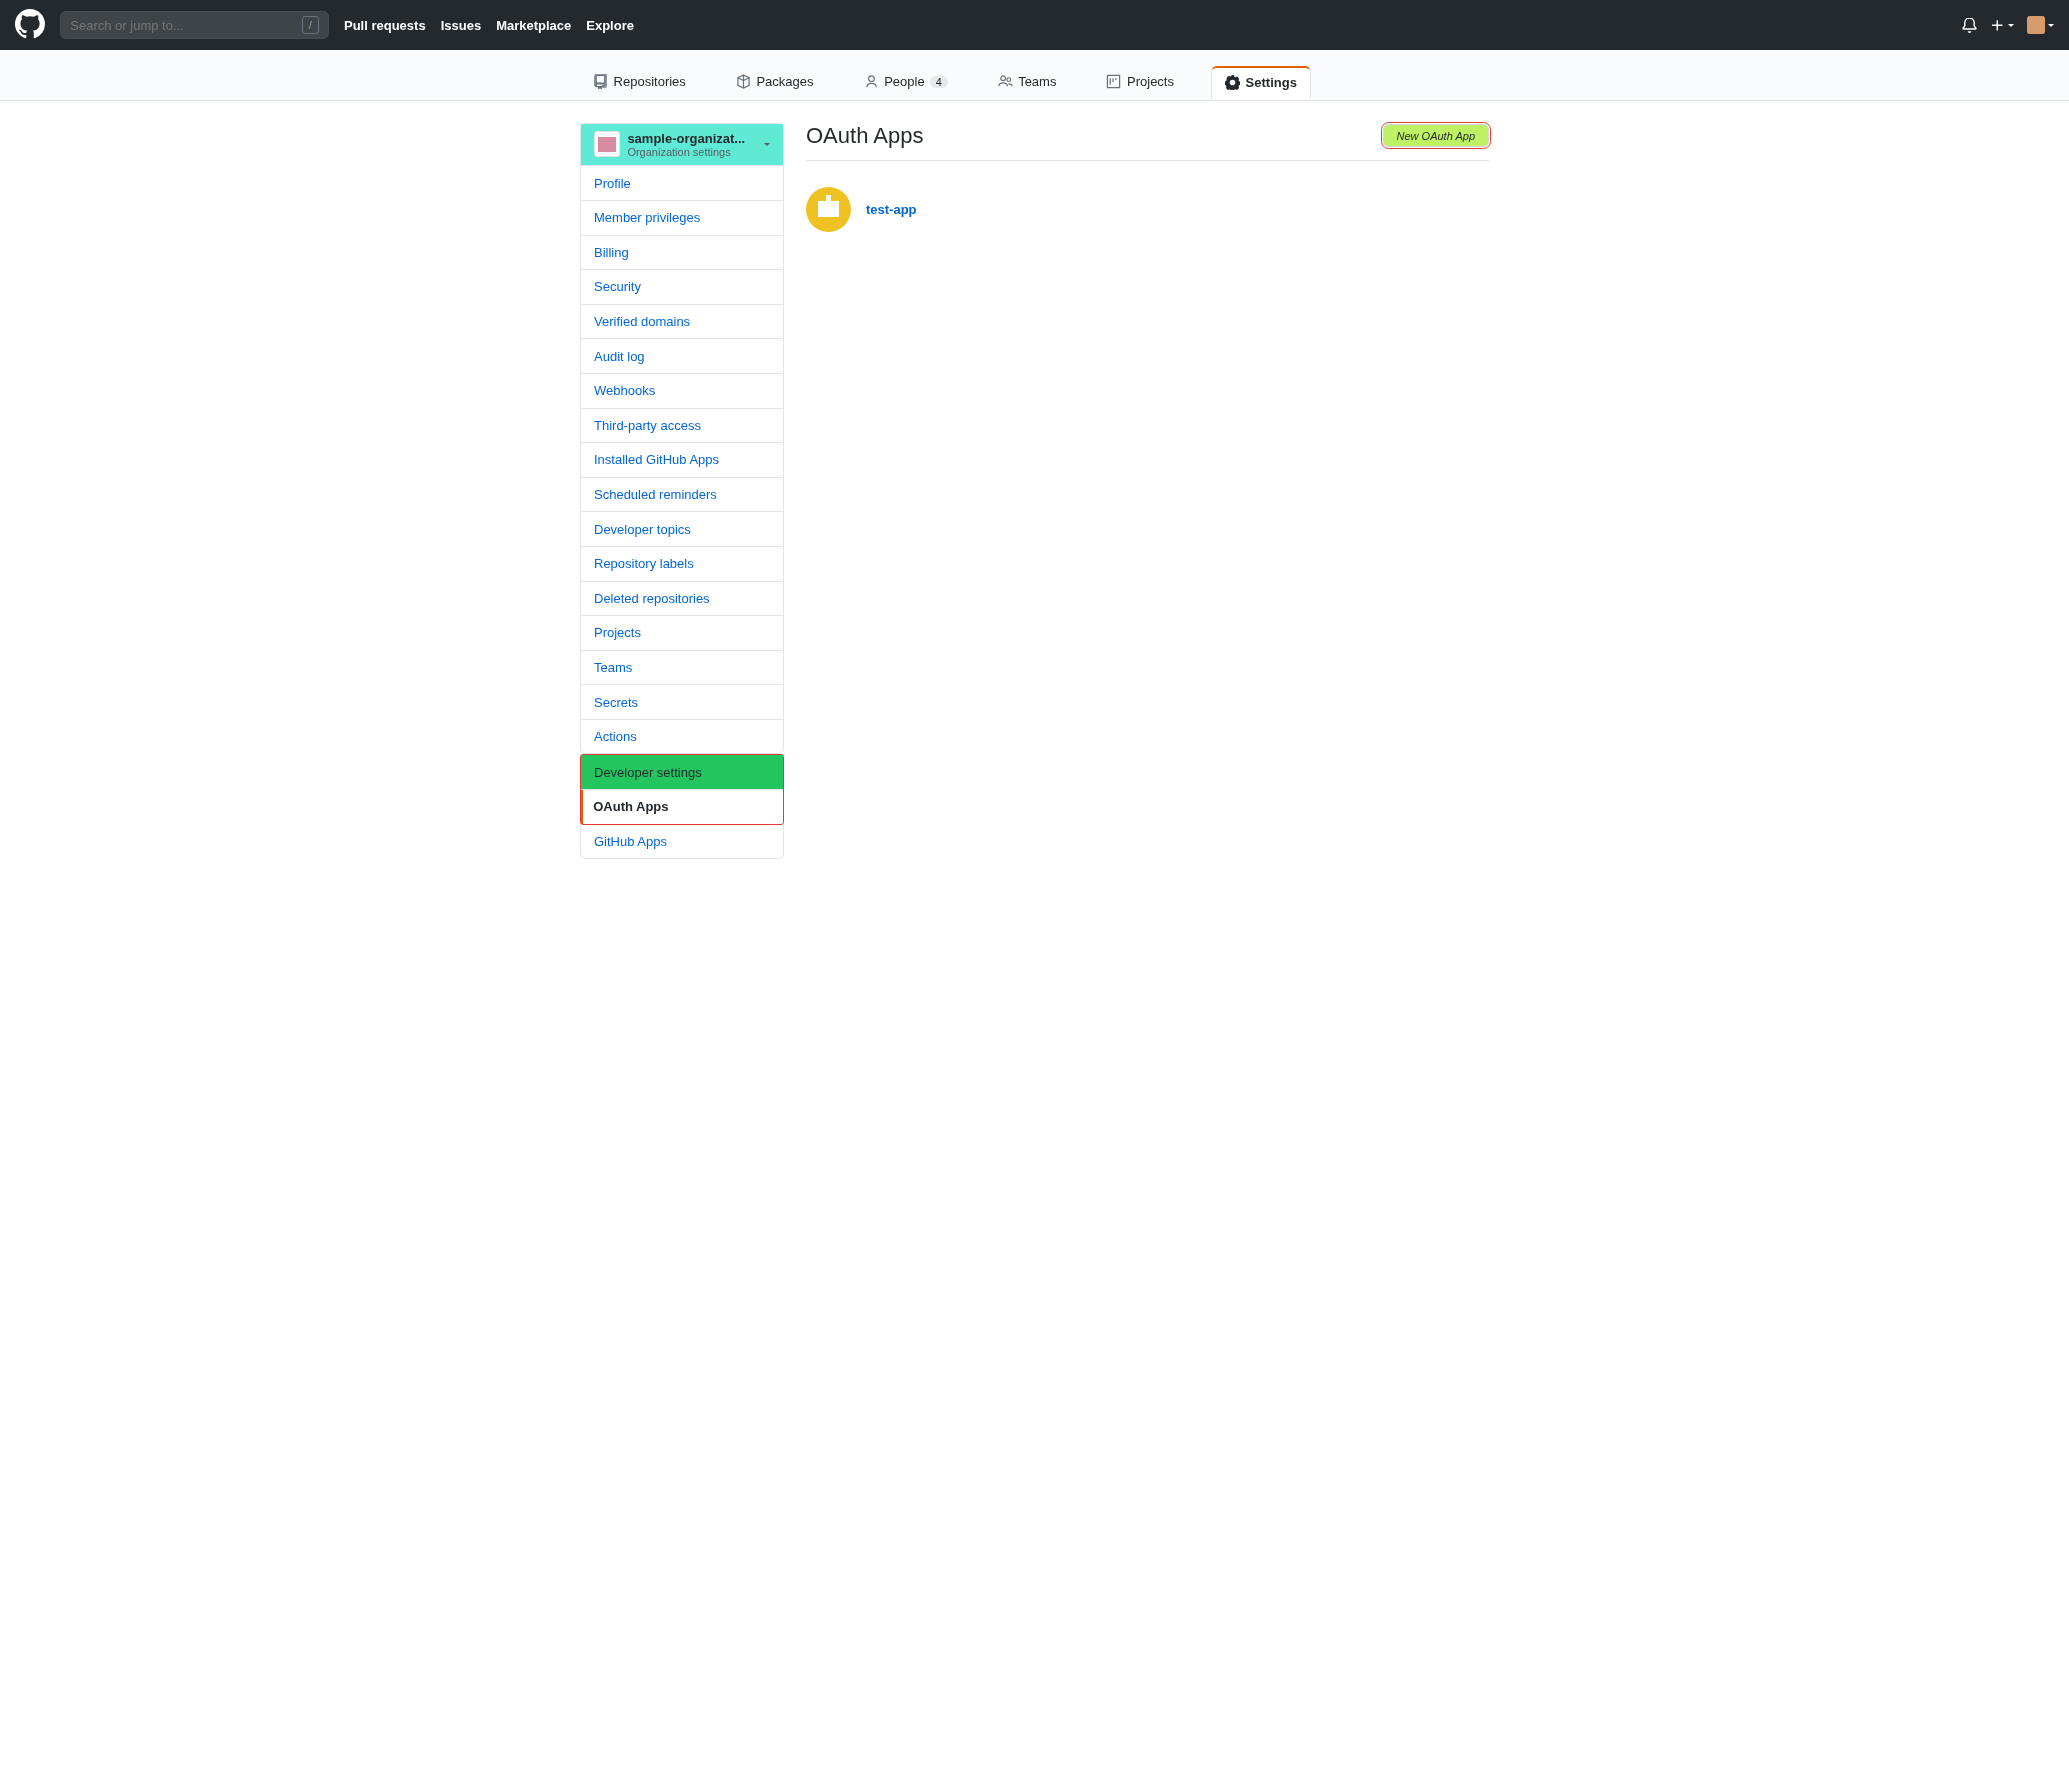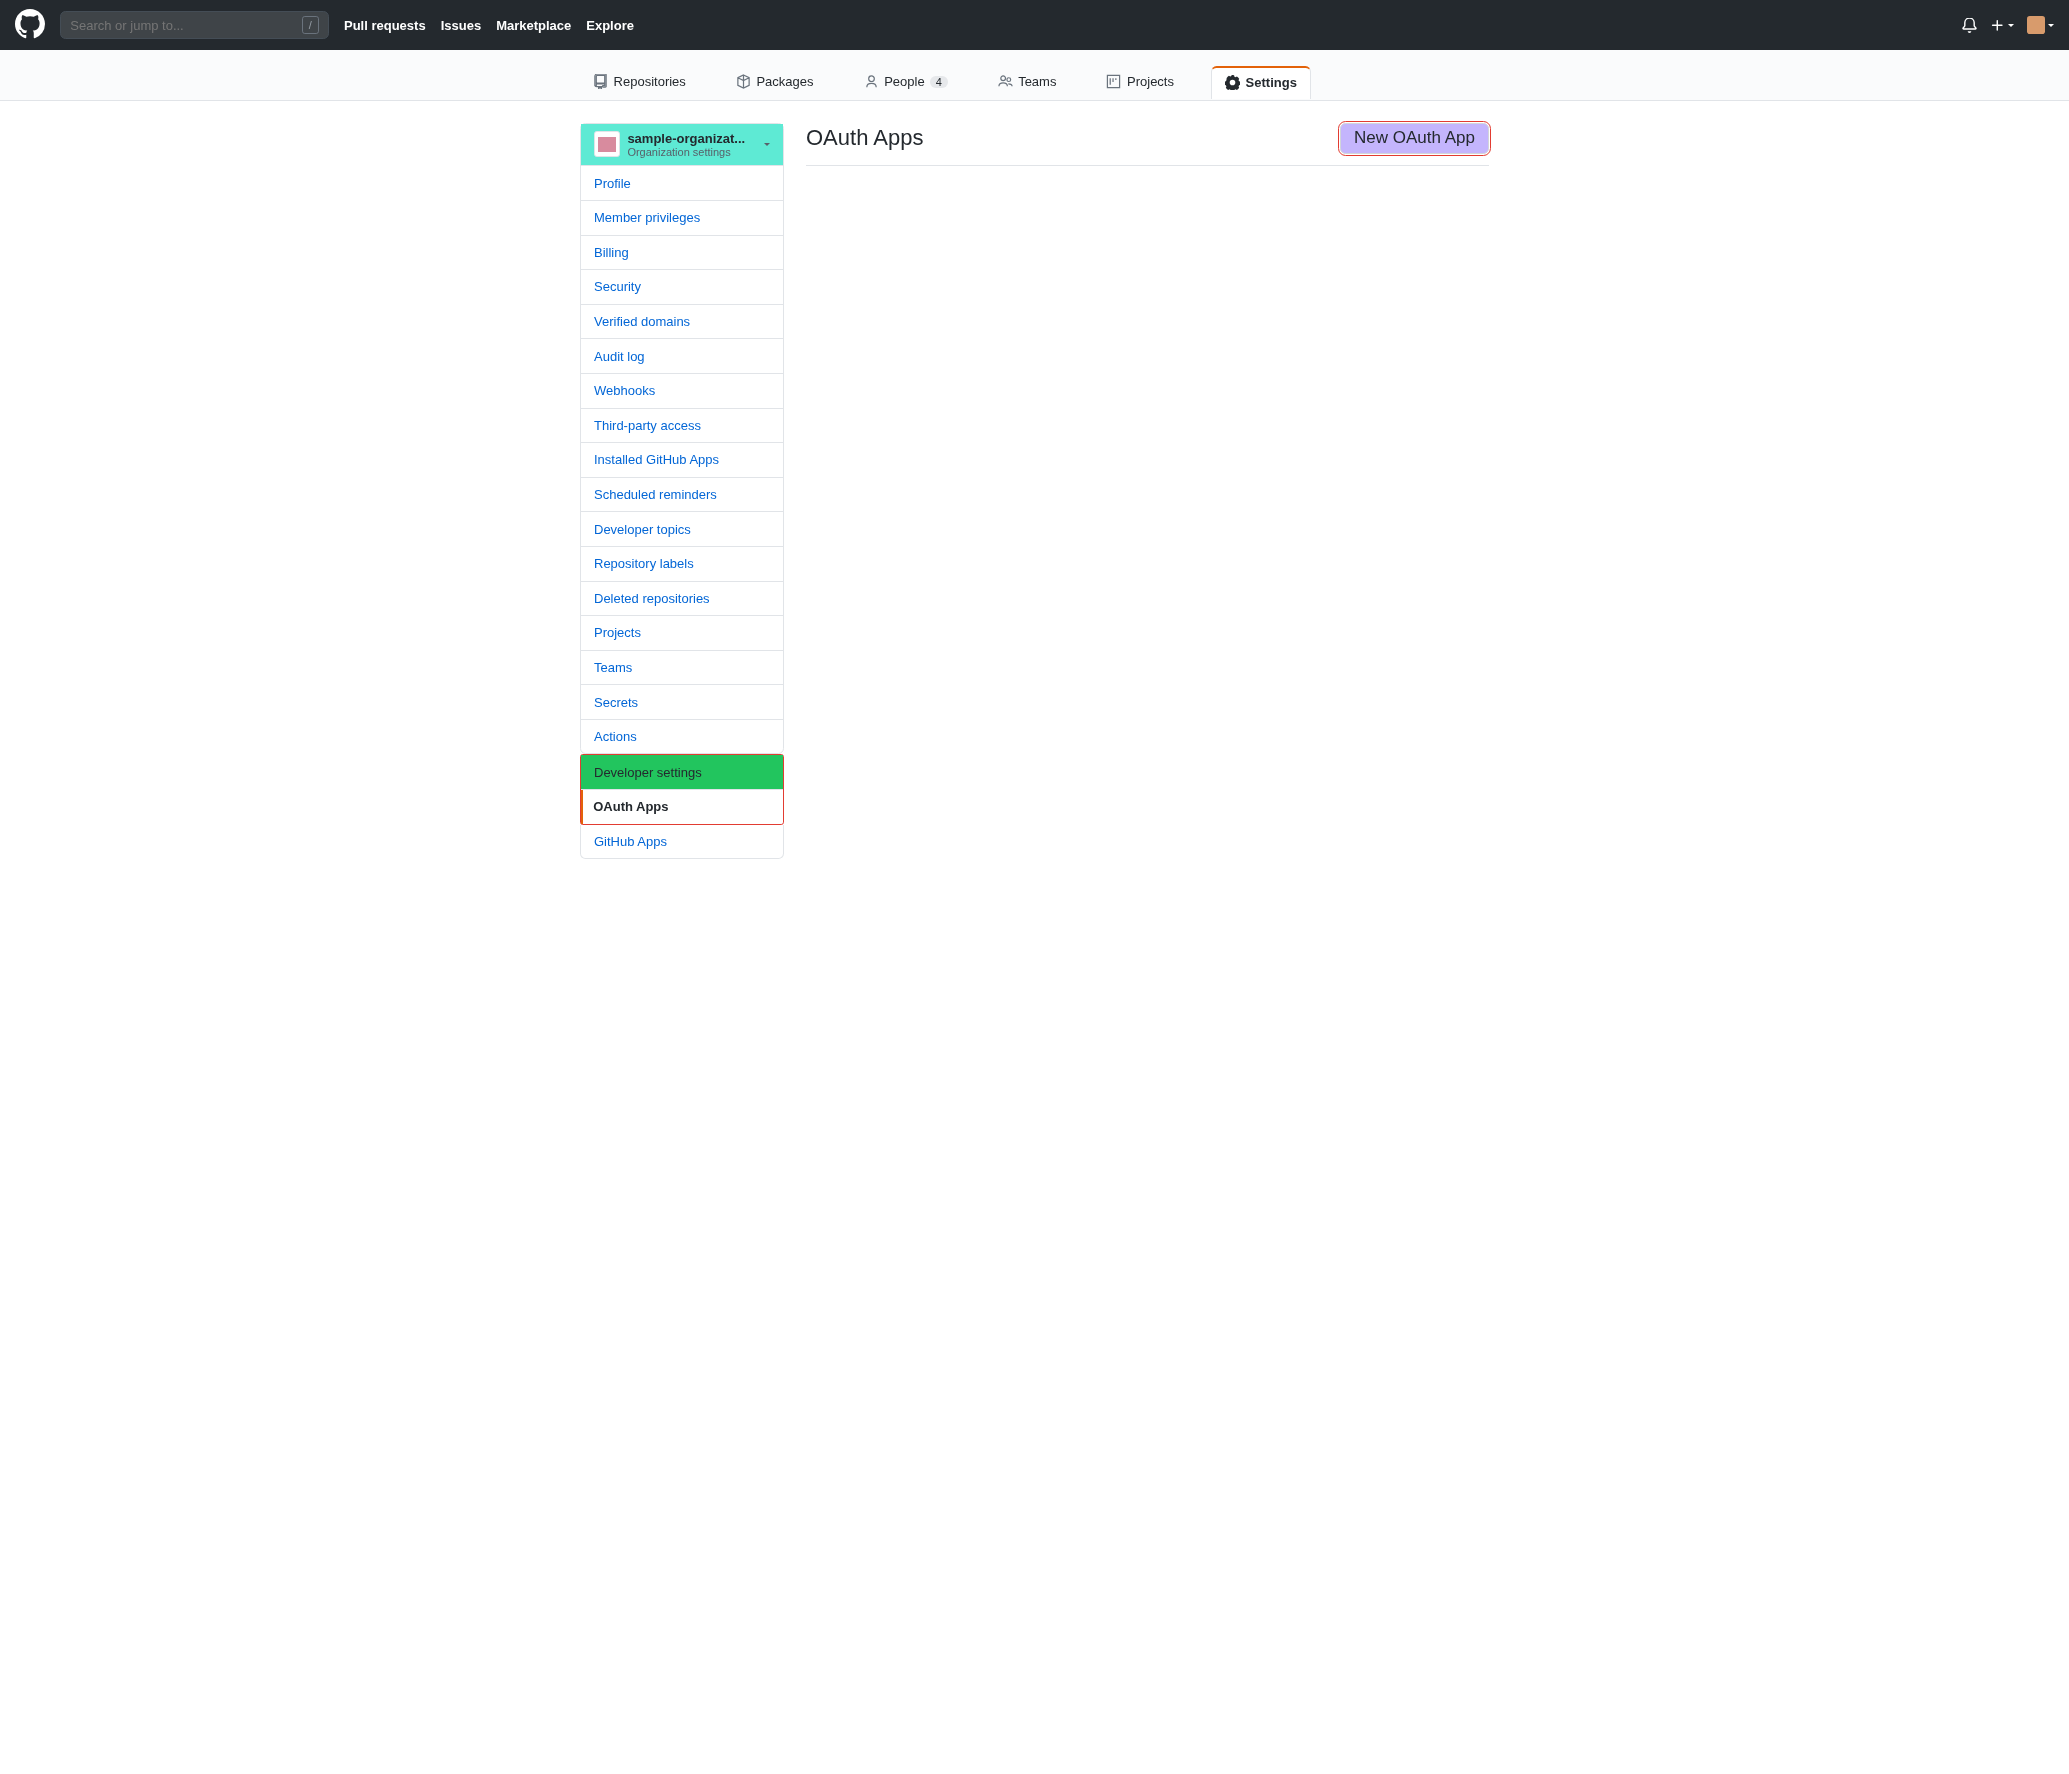--- a/index.html
+++ b/index.html
@@ -51,21 +51,21 @@
 .menu-header .caret-down { border-top: 3.7px solid #586069; border-left: 3.7px solid transparent; border-right: 3.7px solid transparent; width: 0; height: 0; margin-left: auto; }
 .menu-item { display: block; padding: 9.3px 13px; color: #0366d6; text-decoration: none; border-bottom: 0.9px solid #e1e4e8; font-size: 13px; }
 .menu-item:last-child { border-bottom: none; }
 .menu-item.heading { background: #22c55e; color: #24292e; font-weight: 400; }
 .menu-item.selected { color: #24292e; font-weight: 600; border-left: 2.8px solid #e36209; padding-left: 10.2px; }
 .highlight-box { border: 1.9px solid #e23c32; border-radius: 2.8px; }
 
 
 .page-header { display: flex; align-items: center; justify-content: space-between; padding-bottom: 11px; border-bottom: 0.9px solid #e1e4e8; margin-bottom: 18.6px; }
 .page-title { font-size: 22px; font-weight: 400; }
-.btn { background: #c4b5fd; border: 0.9px solid #d1d5da; border-radius: 5.6px; padding: 4.6px 13px; font-size: 17px; font-weight: 500; cursor: pointer; color: #24292e; }
+.btn { background: #bef264; border: 0.9px solid #d1d5da; border-radius: 5.6px; padding: 4.6px 13px; font-size: 11px; font-weight: 500; cursor: pointer; color: #24292e; font-style: italic; }
 .btn.highlight { outline: 1.9px solid #e23c32; outline-offset: 1.9px; }
 
 .app-row { display: flex; align-items: center; gap: 15px; padding: 7.4px 0; }
 .app-icon { width: 45px; height: 45px; border-radius: 50%; background: #eec220; display: flex; align-items: center; justify-content: center; }
 .app-icon-inner { width: 20.4px; height: 16.7px; background: #fff; position: relative; }
 .app-icon-inner::before { content: ""; position: absolute; top: -5.6px; left: 7.4px; width: 5.6px; height: 5.6px; background: #fff; }
 .app-link { color: #0366d6; text-decoration: none; font-weight: 600; font-size: 13px; }
 
 svg { fill: currentColor; }
 </style>
@@ -208,16 +208,22 @@
       <div class="menu" style="margin-top:0;border-top:none;border-radius:0 0 5.6px 5.6px;">
         <a class="menu-item">GitHub Apps</a>
       </div>
     </aside>
 
     <main class="main">
       <div class="page-header">
         <h1 class="page-title">OAuth Apps</h1>
         <button class="btn highlight">New OAuth App</button>
       </div>
+      <div class="app-row">
+        <span class="app-icon">
+            <span class="app-icon-inner"></span>
+          </span>
+        <a class="app-link">test-app</a>
+      </div>
     </main>
   </div>
 </div>
 
 
 </body></html>

